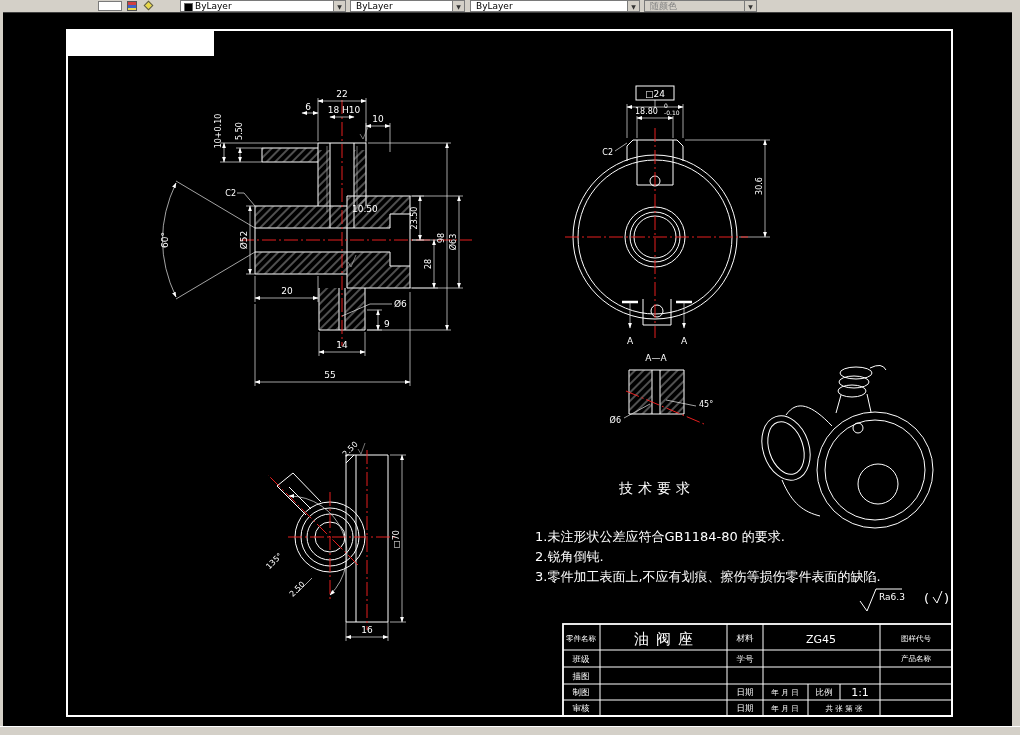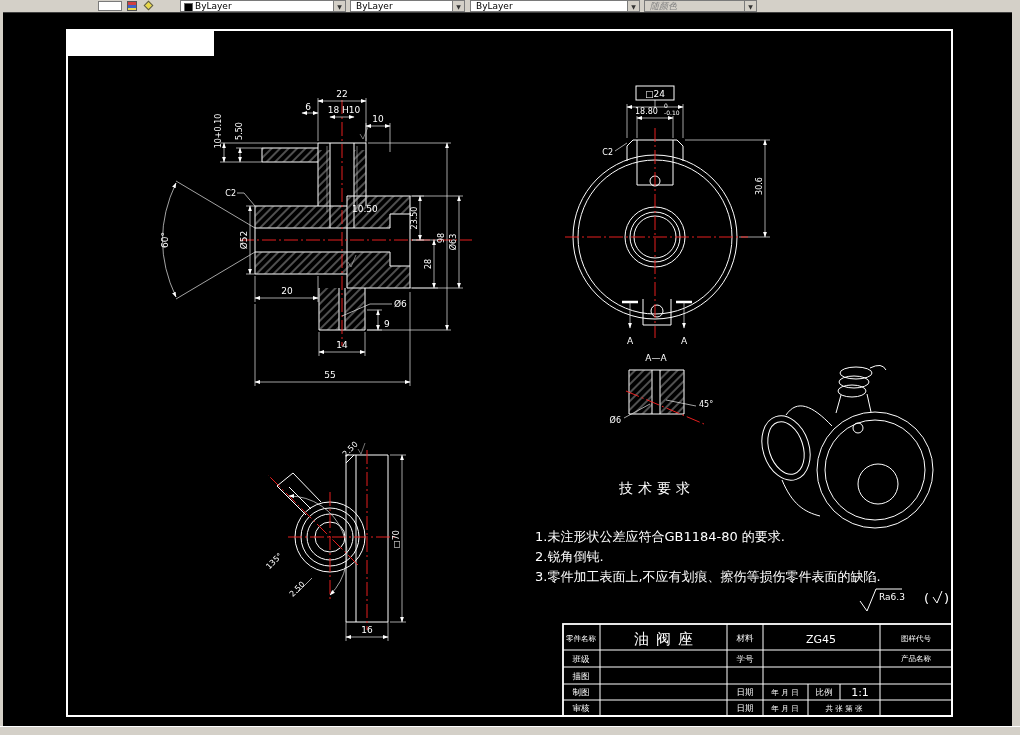--- a/index.html
+++ b/index.html
@@ -12,21 +12,21 @@
   .tb-field{position:absolute;left:98px;top:1px;width:24px;height:10px;background:#fff;
             border:1px solid #7a7a7a;box-sizing:border-box;}
   .tb-icon{position:absolute;top:1px;width:10px;height:10px;border:1px solid #555;box-sizing:border-box;}
   .icon-layers{left:127px;background:linear-gradient(180deg,#d04040 0 3px,#3b63c8 3px 6px,#e8d84a 6px 10px);}
   .icon-layerstate{left:145px;top:2px;width:7px;height:7px;background:#e8d84a;transform:rotate(45deg);}
   .combo{position:absolute;top:0;height:12px;background:#fff;border:1px solid #7a7a7a;
          box-sizing:border-box;font-size:9px;line-height:10px;color:#000;overflow:hidden;}
   .combo-color{left:180px;width:166px;}
   .combo-linetype{left:350px;width:115px;}
   .combo-lineweight{left:470px;width:170px;}
-  .combo-plot{left:644px;width:113px;background:#d4d0c8;color:#828282;font-style:italic;}
+  .combo-plot{left:644px;width:113px;background:#d4d0c8;color:#828282;}
   .combo-text{position:absolute;left:14px;top:0;}
   .combo-plot .combo-text{left:5px;}
   .swatch{position:absolute;left:3px;top:2px;width:7px;height:7px;background:#000;border:1px solid #666;}
   .combo-arrow{position:absolute;right:0;top:0;bottom:0;width:11px;background:#d4d0c8;
                border-left:1px solid #7a7a7a;font-size:6px;line-height:11px;text-align:center;color:#333;}
   
   .strip-bottom{position:absolute;left:0;top:726px;width:1020px;height:9px;background:#d4d0c8;
                 border-top:1px solid #fff;z-index:5;}
   .strip-left{position:absolute;left:0;top:12px;width:3px;height:714px;background:#d4d0c8;z-index:5;}
   .strip-right{position:absolute;left:1012px;top:12px;width:8px;height:714px;background:#d4d0c8;z-index:5;}

